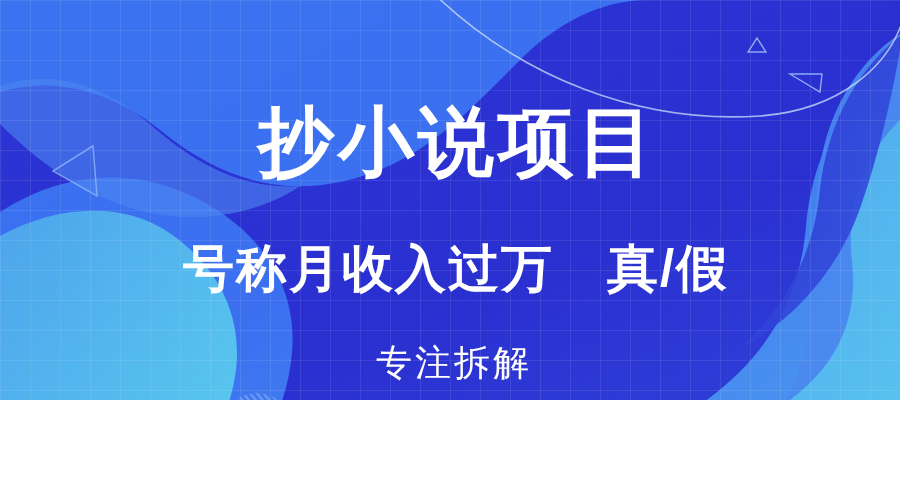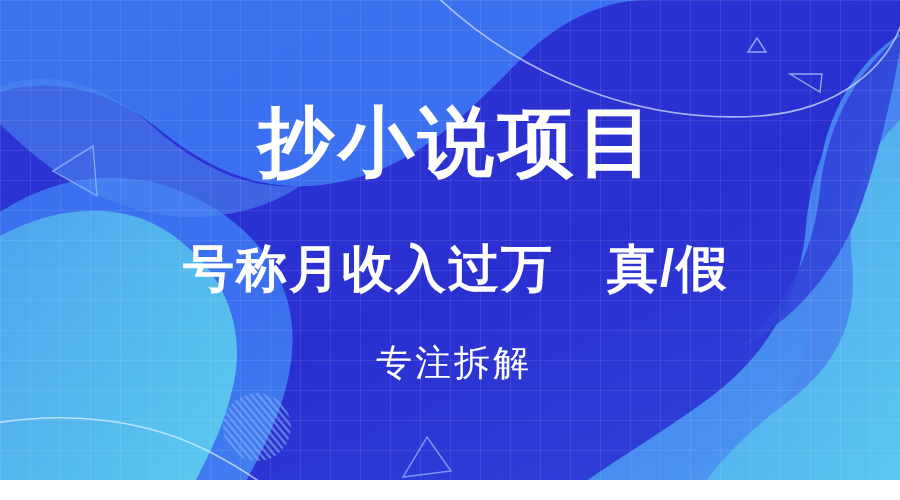--- a/index.html
+++ b/index.html
@@ -3,21 +3,21 @@
 <meta charset="utf-8">
 <style>
   html, body {
     margin: 0;
     padding: 0;
     background: #ffffff;
   }
   #poster {
     position: relative;
     width: 900px;
-    height: 480px;
+    height: 400px;
     overflow: hidden;
     font-family: "Liberation Sans", "DejaVu Sans", sans-serif;
     background: #3a73ef;
     user-select: none;
   }
   #poster-svg {
     position: absolute;
     inset: 0;
     width: 900px;
     height: 500px;

